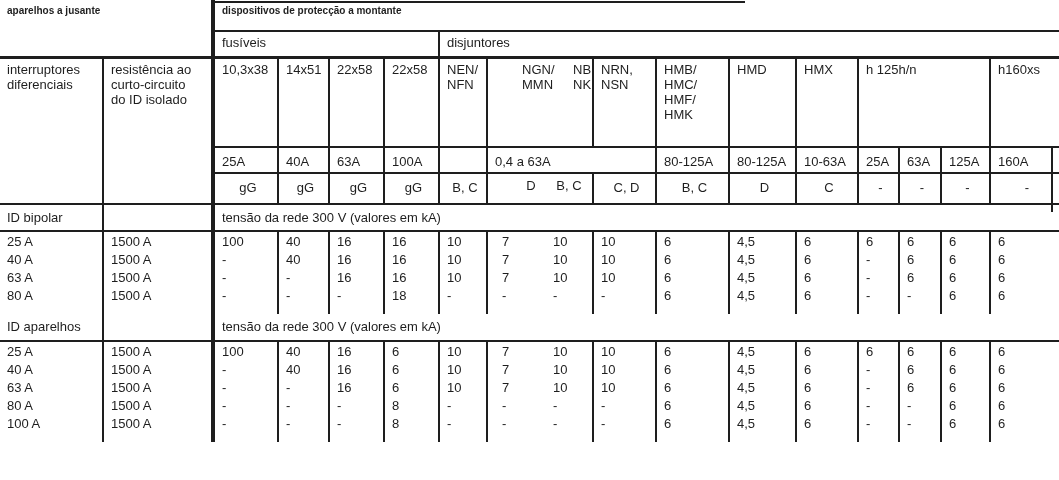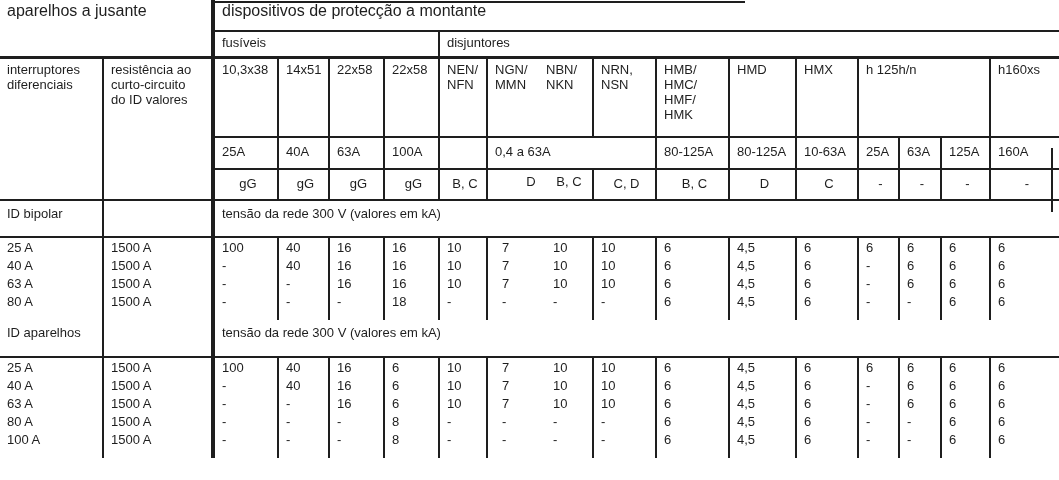--- a/index.html
+++ b/index.html
@@ -8,43 +8,43 @@
     font-family:"Liberation Sans", sans-serif; color:#1e1e1e; overflow:hidden;
   }
   table.coord {
     border-collapse:collapse; table-layout:fixed; width:1059px;
   }
   td {
     vertical-align:top; font-size:13px; line-height:15px;
     padding:3px 3px 2px 7px; overflow:hidden; white-space:nowrap;
   }
   .pre { white-space:pre-line; }
-  .bold { font-weight:normal; font-size:16px; }
+  .bold { font-weight:bold; font-size:10px; }
   
   .br  { border-right:2px solid #1e1e1e; }   
   .brT { border-right:4px solid #1e1e1e; }   
   .bb  { border-bottom:2px solid #1e1e1e; }  
   .bbT { border-bottom:3px solid #1e1e1e; }  
   tr.r-title  { height:31px; }
   tr.r-group  { height:26px; }
-  tr.r-names  { height:80px; }
-  tr.r-amps   { height:32px;margin-top:35px; }
+  tr.r-names  { height:90px; }
+  tr.r-amps   { height:26px;margin-top:35px; }
   tr.r-curve  { height:31px;text-align:center; }
-  tr.r-band   { height:37px; }
+  tr.r-band   { height:27px; }
   tr.r-band td { padding-top:5px; }
   tr.r-amps td, tr.r-curve td { padding-top:6px; }
   
   tr.datarow td { height:18px; line-height:18px; padding:0 0 0 7px; border-top:0; border-bottom:0; }
   tr.datarow.first td { padding-top:1px; }
   tr.datarow.last  td { padding-bottom:9px; }
   
   td.merge { padding:0; }
   td.merge .m1 { display:inline-block; width:51px; padding-left:7px; vertical-align:top; }
   td.merge .m2 { display:inline-block; vertical-align:top; }
-  tr.r-names td.merge { padding-top:3px; }
+  tr.r-names td.merge { padding-top:3px;padding-left:27px; }
   tr.r-curve td.merge { padding-top:4px; height:25px; }
   
   .topline  { position:absolute; left:213px; top:1px;  width:532px; height:2px; background:#1e1e1e; }
   .edgestub { position:absolute; left:1051px; top:148px; width:2px; height:64px; background:#1e1e1e; }
 </style>
 </head>
 <body>
 
 <div class="page">
   <div class="topline"></div>
@@ -81,21 +81,21 @@
       <tr class="r-group">
         <td class="br bbT" colspan="4">fusíveis</td>
         <td class="bbT" colspan="11">disjuntores</td>
       </tr>
 
       <tr class="r-names">
         <td class="pre br bb" rowspan="3">interruptores
 diferenciais</td>
         <td class="pre brT bb" rowspan="3">resistência ao
 curto-circuito
-do ID valores</td>
+do ID isolado</td>
         <td class="br bb">10,3x38</td>
         <td class="br bb">14x51</td>
         <td class="br bb">22x58</td>
         <td class="br bb">22x58</td>
         <td class="pre br bb">NEN/
 NFN</td>
         <td class="merge br bb" colspan="2">
           <span class="m1 pre">NGN/
 MMN</span><span class="m2 pre">NBN/
 NKN</span>

